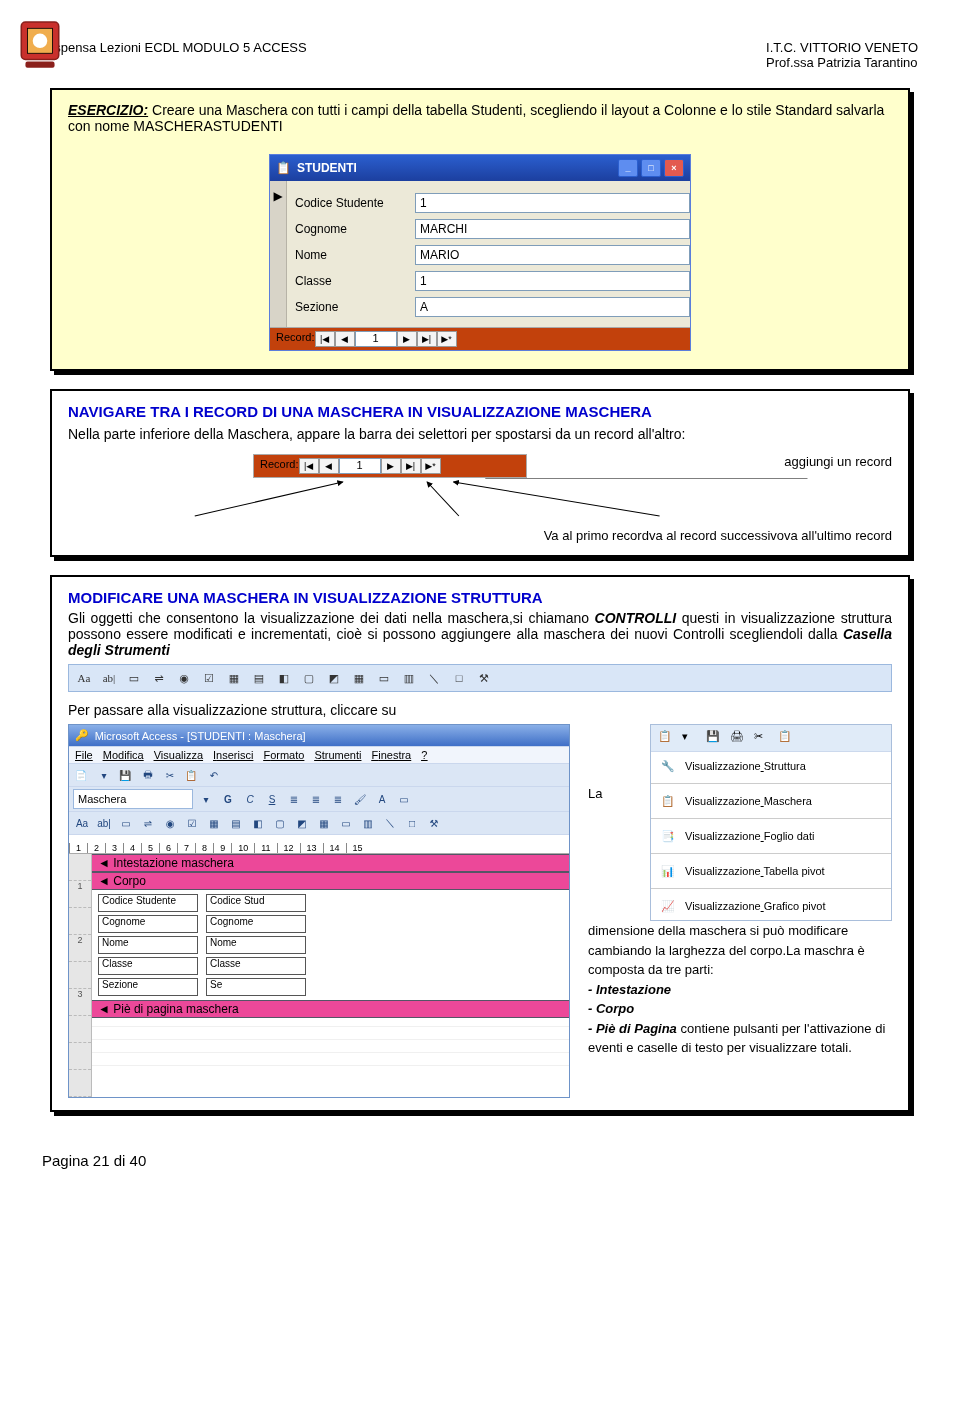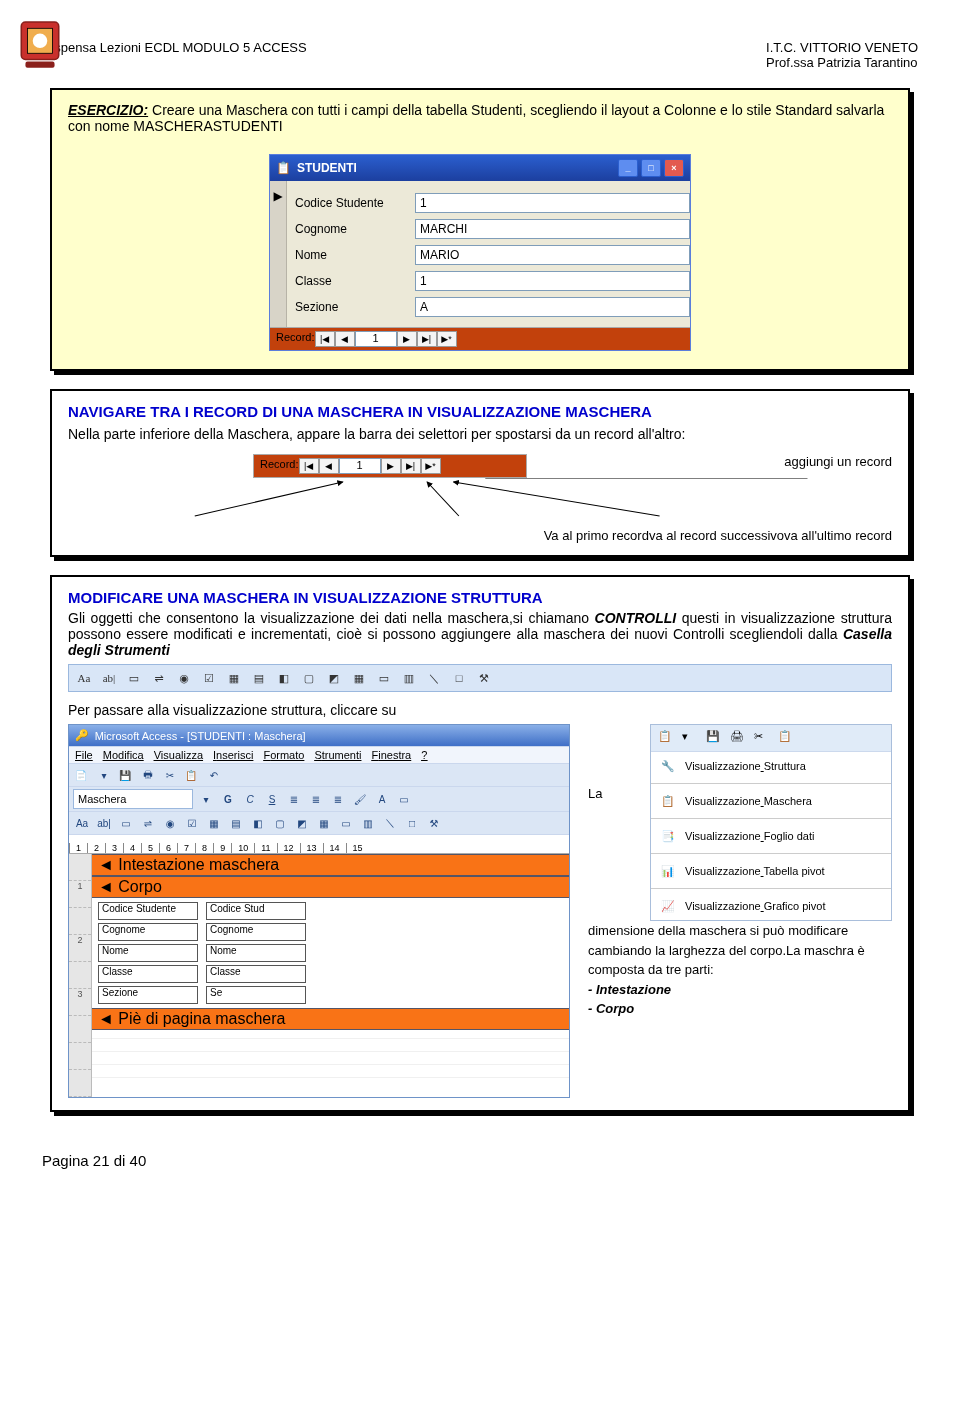--- a/index.html
+++ b/index.html
@@ -42,21 +42,21 @@
 .ls-menu span{text-decoration:underline}
 .ls-toolbar{background:#dbe6f5;border-bottom:1px solid #cad7ed;padding:2px 4px;display:flex;gap:4px;align-items:center}
 .ls-toolbar .ti{width:18px;height:18px;display:flex;align-items:center;justify-content:center;color:#22477f;font-size:10px}
 .ls-sel{border:1px solid #9bb8de;background:#fff;height:18px;padding:0 4px;font-size:11px}
 .ls-ruler{height:18px;background:#fff;border-bottom:1px solid #aaa;font-size:9px;display:flex;align-items:flex-end}
 .ls-ruler span{border-left:1px solid #888;padding:0 6px}
 .ls-struct{background:#fff;display:flex}
 .ls-struct .gutter{width:22px;background:#e6e6e6;border-right:1px solid #bbb}
 .ls-struct .gutter .gmark{height:26px;border-bottom:1px dashed #bbb;font-size:9px;text-align:center;color:#555}
 .ls-struct .grid{flex:1}
-.ls-band{background:#f97316;color:#000;padding:1px 6px;font-size:16px;border-top:1px solid #556;border-bottom:1px solid #556}
+.ls-band{background:#ec4899;color:#000;padding:1px 6px;font-size:12px;border-top:1px solid #556;border-bottom:1px solid #556}
 .ls-fields{display:grid;grid-template-columns:100px 100px;gap:3px 8px;padding:4px 6px}
 .ls-field{border:1px solid #555;background:#fff;height:16px;font-size:10px;padding:0 3px;overflow:hidden;white-space:nowrap}
 .side-text{margin-left:520px;font-size:13px;padding-top:60px;line-height:1.5}
 .footer{margin-top:40px;font-size:15px}
 .sep{height:1px;background:#ccc;margin:3px 0}
 .arrow-canvas{position:relative;height:40px}
 .arrow-canvas svg{width:100%;height:40px}
 </style>
 </head>
 <body>
@@ -350,18 +350,19 @@
               <span class="menu-icon">📈</span>
               <span>Visualizzazione<u> </u>Grafico pivot</span>
             </div>
           </div>
     </div>
 
     <div class="side-text">
       <div>La dimensione della maschera si può modificare cambiando la larghezza del corpo.La maschra è composta da tre parti:</div>
       <div class="italic-bold">- Intestazione</div>
       <div class="italic-bold">- Corpo</div>
+      <div><span class="italic-bold">- Piè di Pagina</span><span> contiene pulsanti per l'attivazione di eventi e caselle di testo per visualizzare totali.</span></div>
     </div>
   </div>
 </div>
 
 <div class="footer">Pagina 21 di 40</div>
 </div>
 
 </body></html>

